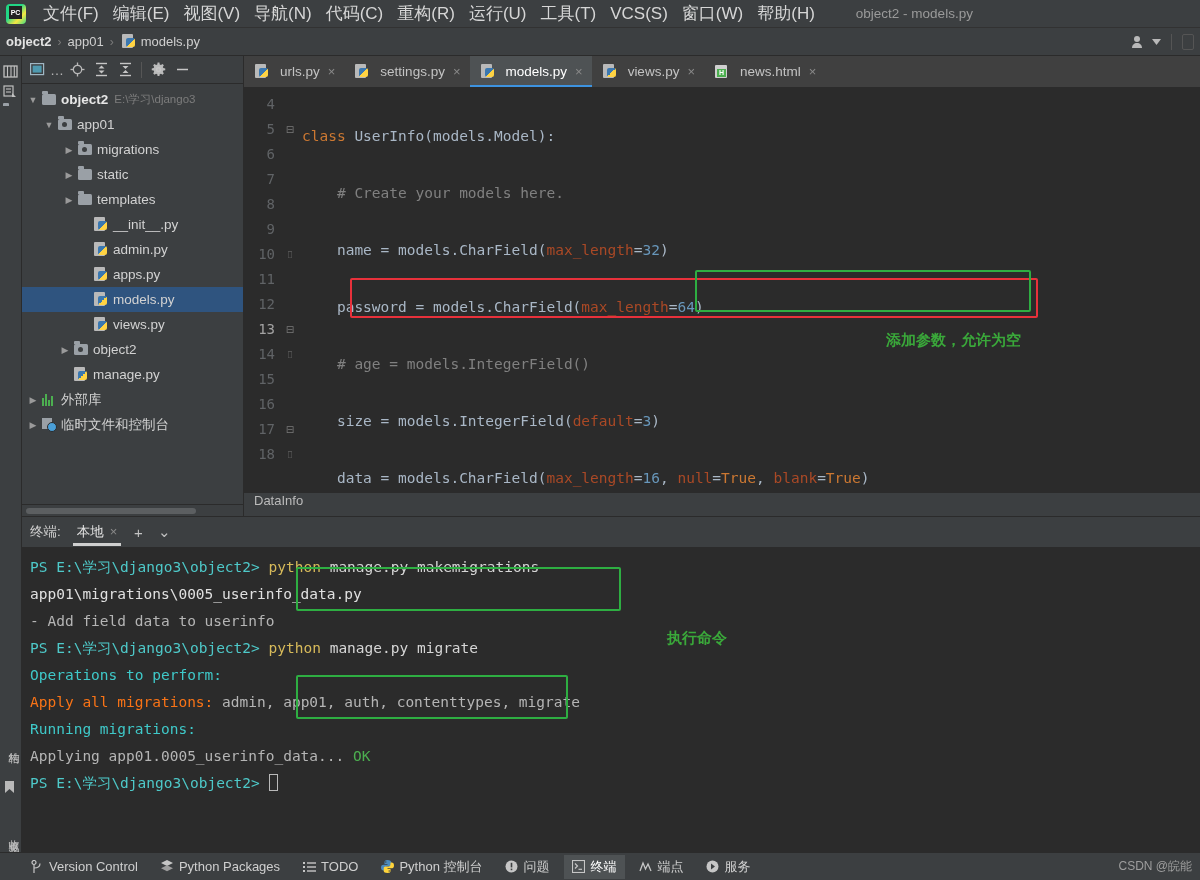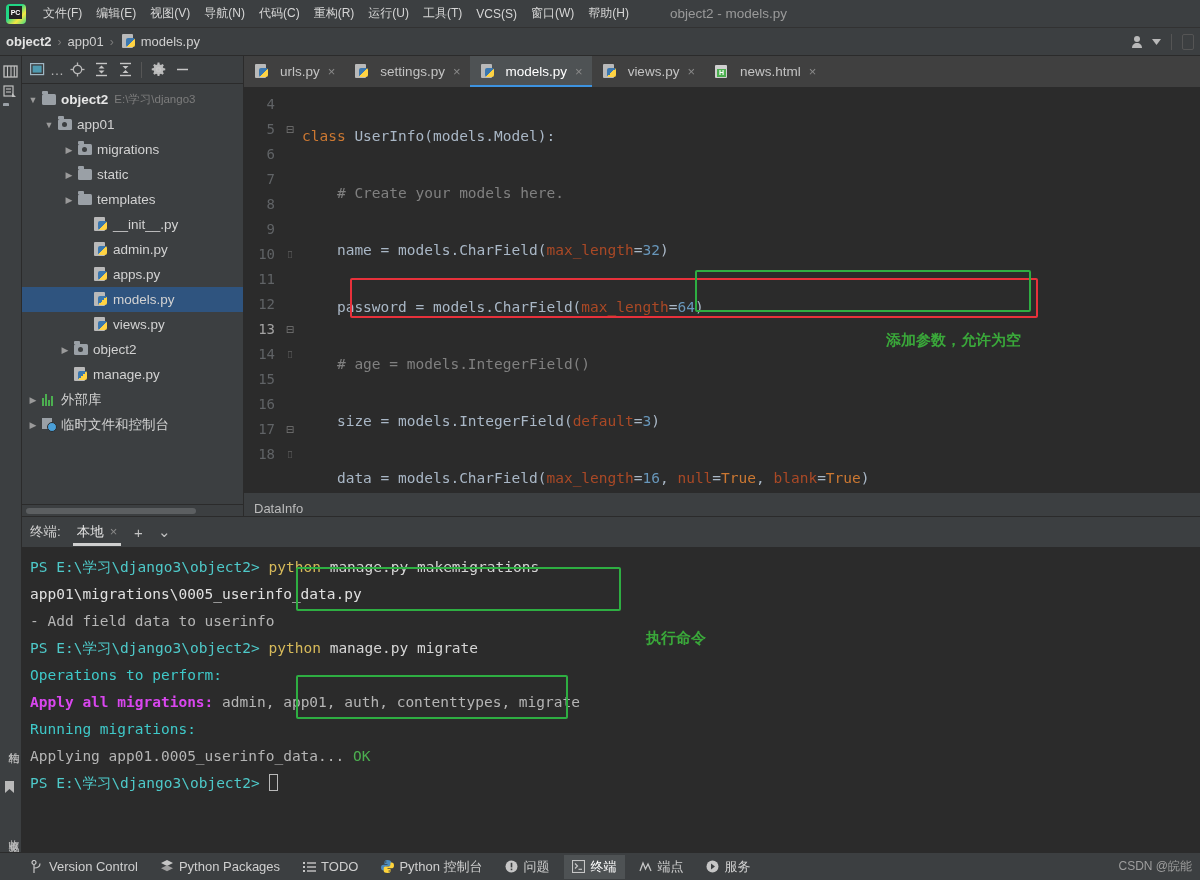--- a/index.html
+++ b/index.html
@@ -23,21 +23,21 @@
     border-radius: 4px; position: relative; flex: 0 0 auto;
     background: linear-gradient(135deg,#22d37f 0%,#21d789 40%,#f5e642 70%,#3ddc84 100%);
     overflow: hidden;
   }
   .pc-logo::after {
     content: "PC"; position: absolute; left: 3px; top: 2px;
     width: 13px; height: 13px; background: #232323; color: #ffffff;
     font-size: 7px; line-height: 13px; text-align: center; font-weight: bold;
   }
   .menu-item {
-    font-size: 12px; color: #d6d6d6; padding: 3px 7px; white-space: nowrap;
+    font-size: 17px; color: #d6d6d6; padding: 3px 7px; white-space: nowrap;
     cursor: default;
   }
   .win-title {
     font-size: 13.5px; color: #9a9a9a; margin-left: 34px; white-space: nowrap;
   }
 
   
   .navbar {
     position: absolute; left: 0; top: 28px; width: 1200px; height: 28px;
     background: #3c3f41; display: flex; align-items: center; padding-left: 6px;
@@ -159,21 +159,21 @@
   .greenbox {
     position: absolute; border: 2.5px solid #2eae42; border-radius: 2px; pointer-events: none;
   }
   .anno {
     position: absolute; color: #3aa83a; font-size: 15px; font-weight: bold;
     font-family: "DejaVu Sans", "Liberation Sans", sans-serif;
   }
 
   .breadcrumb-bottom {
     height: 24px; background: #3c3f41; border-top: 1px solid #2b2b2b;
-    display: flex; align-items: flex-end; padding-left: 10px; font-size: 13px; color: #bbbbbb;
+    display: flex; align-items: flex-start; padding-left: 10px; font-size: 13px; color: #bbbbbb;
   }
 
   
   .terminal {
     position: absolute; left: 22px; top: 516px; width: 1178px; height: 336px;
     background: #2b2b2b; border-top: 1px solid #2b2b2b; display: flex; flex-direction: column;
   }
   .term-head {
     height: 30px; background: #3c3f41; display: flex; align-items: center; padding-left: 8px; gap: 4px;
   }
@@ -188,21 +188,21 @@
   .term-body {
     flex: 1; background: #2b2b2b; padding: 7px 8px 0 8px; overflow: hidden; position: relative;
     font-family: "DejaVu Sans Mono", "Liberation Mono", monospace;
     font-size: 14.5px; line-height: 27px;
   }
   .t-prompt { color: #4ec9c9; }
   .t-cmd-kw { color: #d7ba5a; }
   .t-cmd { color: #d6d6d6; }
   .t-cyan { color: #3fc9c9; }
   .t-white { color: #e0e0e0; }
-  .t-bold { color: #d946ef; font-weight: bold; }
+  .t-bold { color: #f97316; font-weight: normal; }
   .t-grey { color: #b5b5b5; }
   .t-green { color: #4caf50; }
   .t-caret { display:inline-block; width:9px; height:17px; border:1.5px solid #b9b9b9; vertical-align:-3px; }
 
   
   .statusbar {
     position: absolute; left: 0; top: 852px; width: 1200px; height: 28px;
     background: #3c3f41; display: flex; align-items: center; padding-left: 22px;
     border-top: 1px solid #2b2b2b;
   }
@@ -609,21 +609,21 @@
       <div class="t-cyan">Running migrations:</div>
       <div>
         <span class="t-grey">  Applying app01.0005_userinfo_data... </span><span class="t-green">OK</span>
       </div>
       <div>
         <span class="t-prompt">PS E:\学习\django3\object2&gt;</span><span> </span><span class="t-caret"></span>
       </div>
 
       <div class="greenbox" style="left:274px; top:20px; width:325px; height:44px;"></div>
       <div class="greenbox" style="left:274px; top:128px; width:272px; height:44px;"></div>
-      <div class="anno" style="left:624px; top:78px;text-align:right;">执行命令</div>
+      <div class="anno" style="left:645px; top:78px;text-align:right;">执行命令</div>
     </div>
   </div>
 
   <div class="statusbar">
     <div class="sb-item">
       <span class="sb-ic">
         <svg width="12" height="14" viewBox="0 0 12 14">
             <circle cx="3" cy="2.5" r="2" fill="none" stroke="#c6c6c6" stroke-width="1.2"></circle>
             <line x1="3" y1="4.5" x2="3" y2="13" stroke="#c6c6c6" stroke-width="1.2"></line>
             <path d="M3 8c4 0 6-2 6-4.5" fill="none" stroke="#c6c6c6" stroke-width="1.2"></path>

